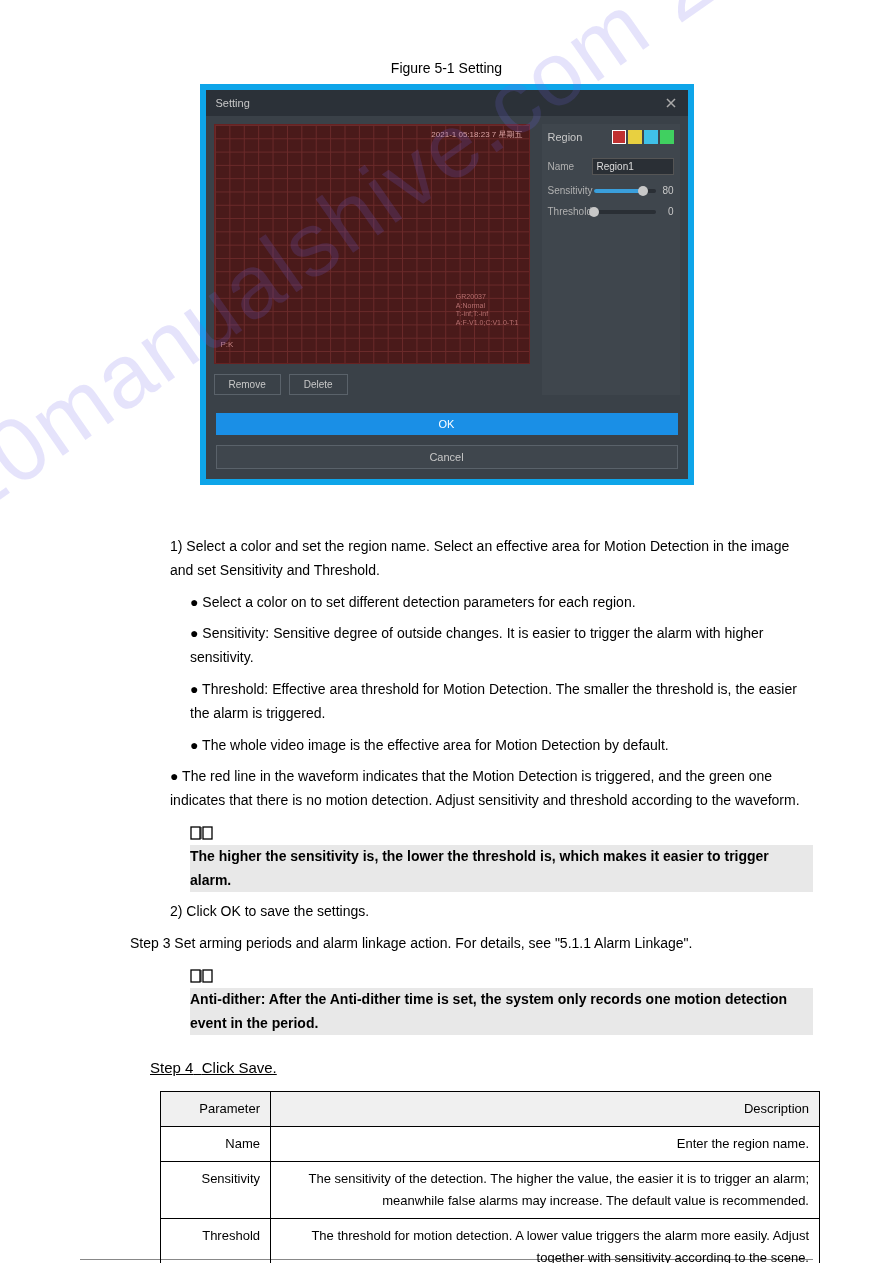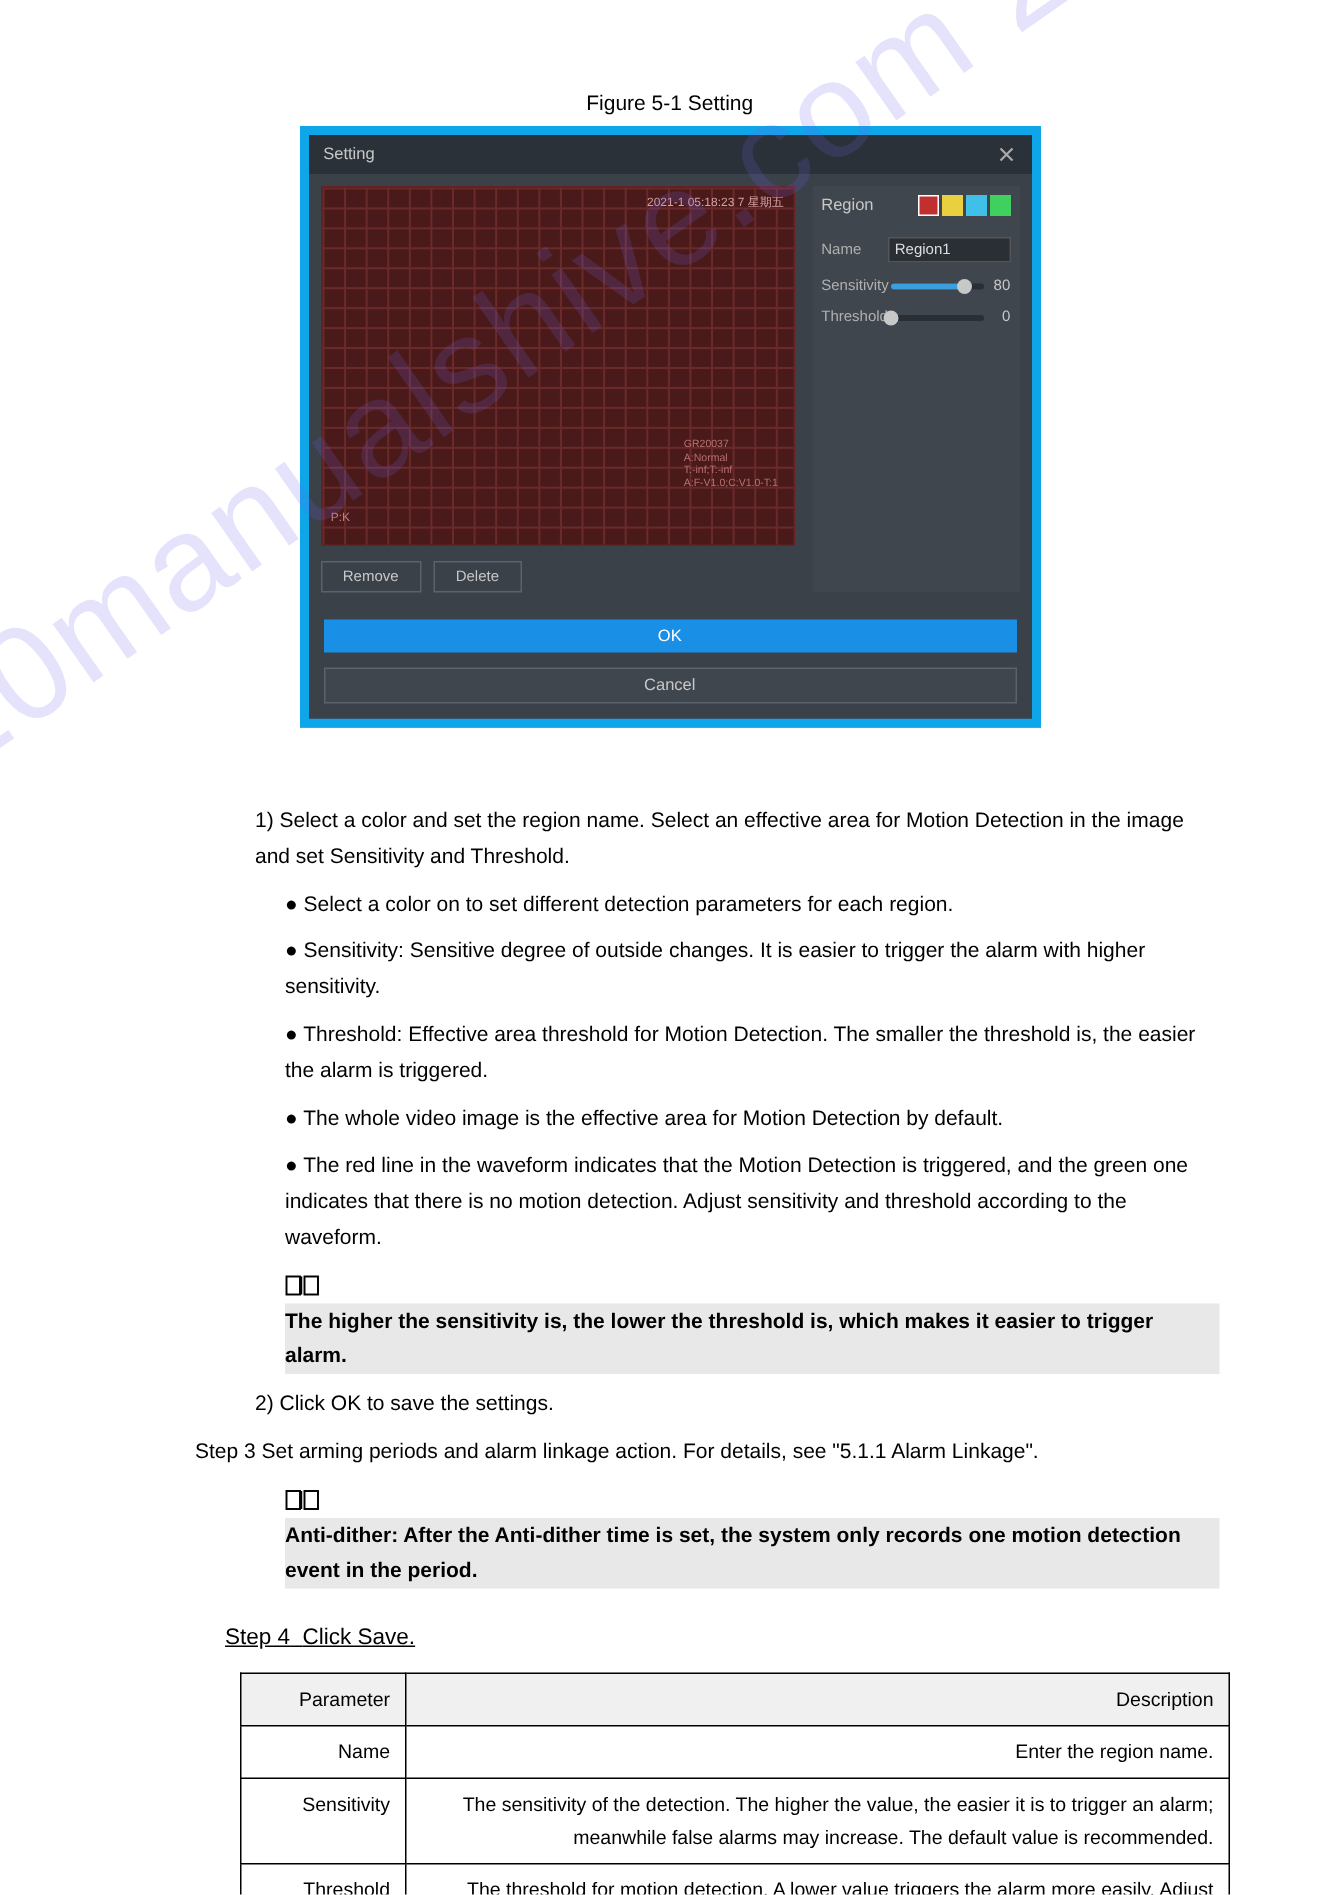--- a/index.html
+++ b/index.html
@@ -124,21 +124,21 @@
       <button class="cancelbtn">Cancel</button>
     </div>
   </div>
 
   <div class="body-text">
     <div class="bullet">1)  Select a color and set the region name. Select an effective area for Motion Detection in the image and set Sensitivity and Threshold.</div>
     <div class="bullet" style="margin-left:20px">●  Select a color on            to set different detection parameters for each region.</div>
     <div class="bullet" style="margin-left:20px">●  Sensitivity: Sensitive degree of outside changes. It is easier to trigger the alarm with higher sensitivity.</div>
     <div class="bullet" style="margin-left:20px">●  Threshold: Effective area threshold for Motion Detection. The smaller the threshold is, the easier the alarm is triggered.</div>
     <div class="bullet" style="margin-left:20px">●  The whole video image is the effective area for Motion Detection by default.</div>
-    <div class="bullet" style="margin-left:20px">●  The red line in the waveform indicates that the Motion Detection is triggered, and the green one indicates that there is no motion detection. Adjust sensitivity and threshold according to the waveform.</div>
+    <div class="bullet" style="">●  The red line in the waveform indicates that the Motion Detection is triggered, and the green one indicates that there is no motion detection. Adjust sensitivity and threshold according to the waveform.</div>
     <div style="margin-left:20px; margin-top:6px">
       <span class="note-ico">
         <svg viewBox="0 0 24 16">
             <rect x="1" y="2" width="9" height="12" fill="none" stroke="#000" stroke-width="1.3"></rect>
             <rect x="13" y="2" width="9" height="12" fill="none" stroke="#000" stroke-width="1.3"></rect>
             <path d="M11 2 v12" stroke="#000" stroke-width="1"></path>
           </svg>
       </span>
     </div>
     <div class="bullet hl" style="margin-left:20px">The higher the sensitivity is, the lower the threshold is, which makes it easier to trigger alarm.</div>

